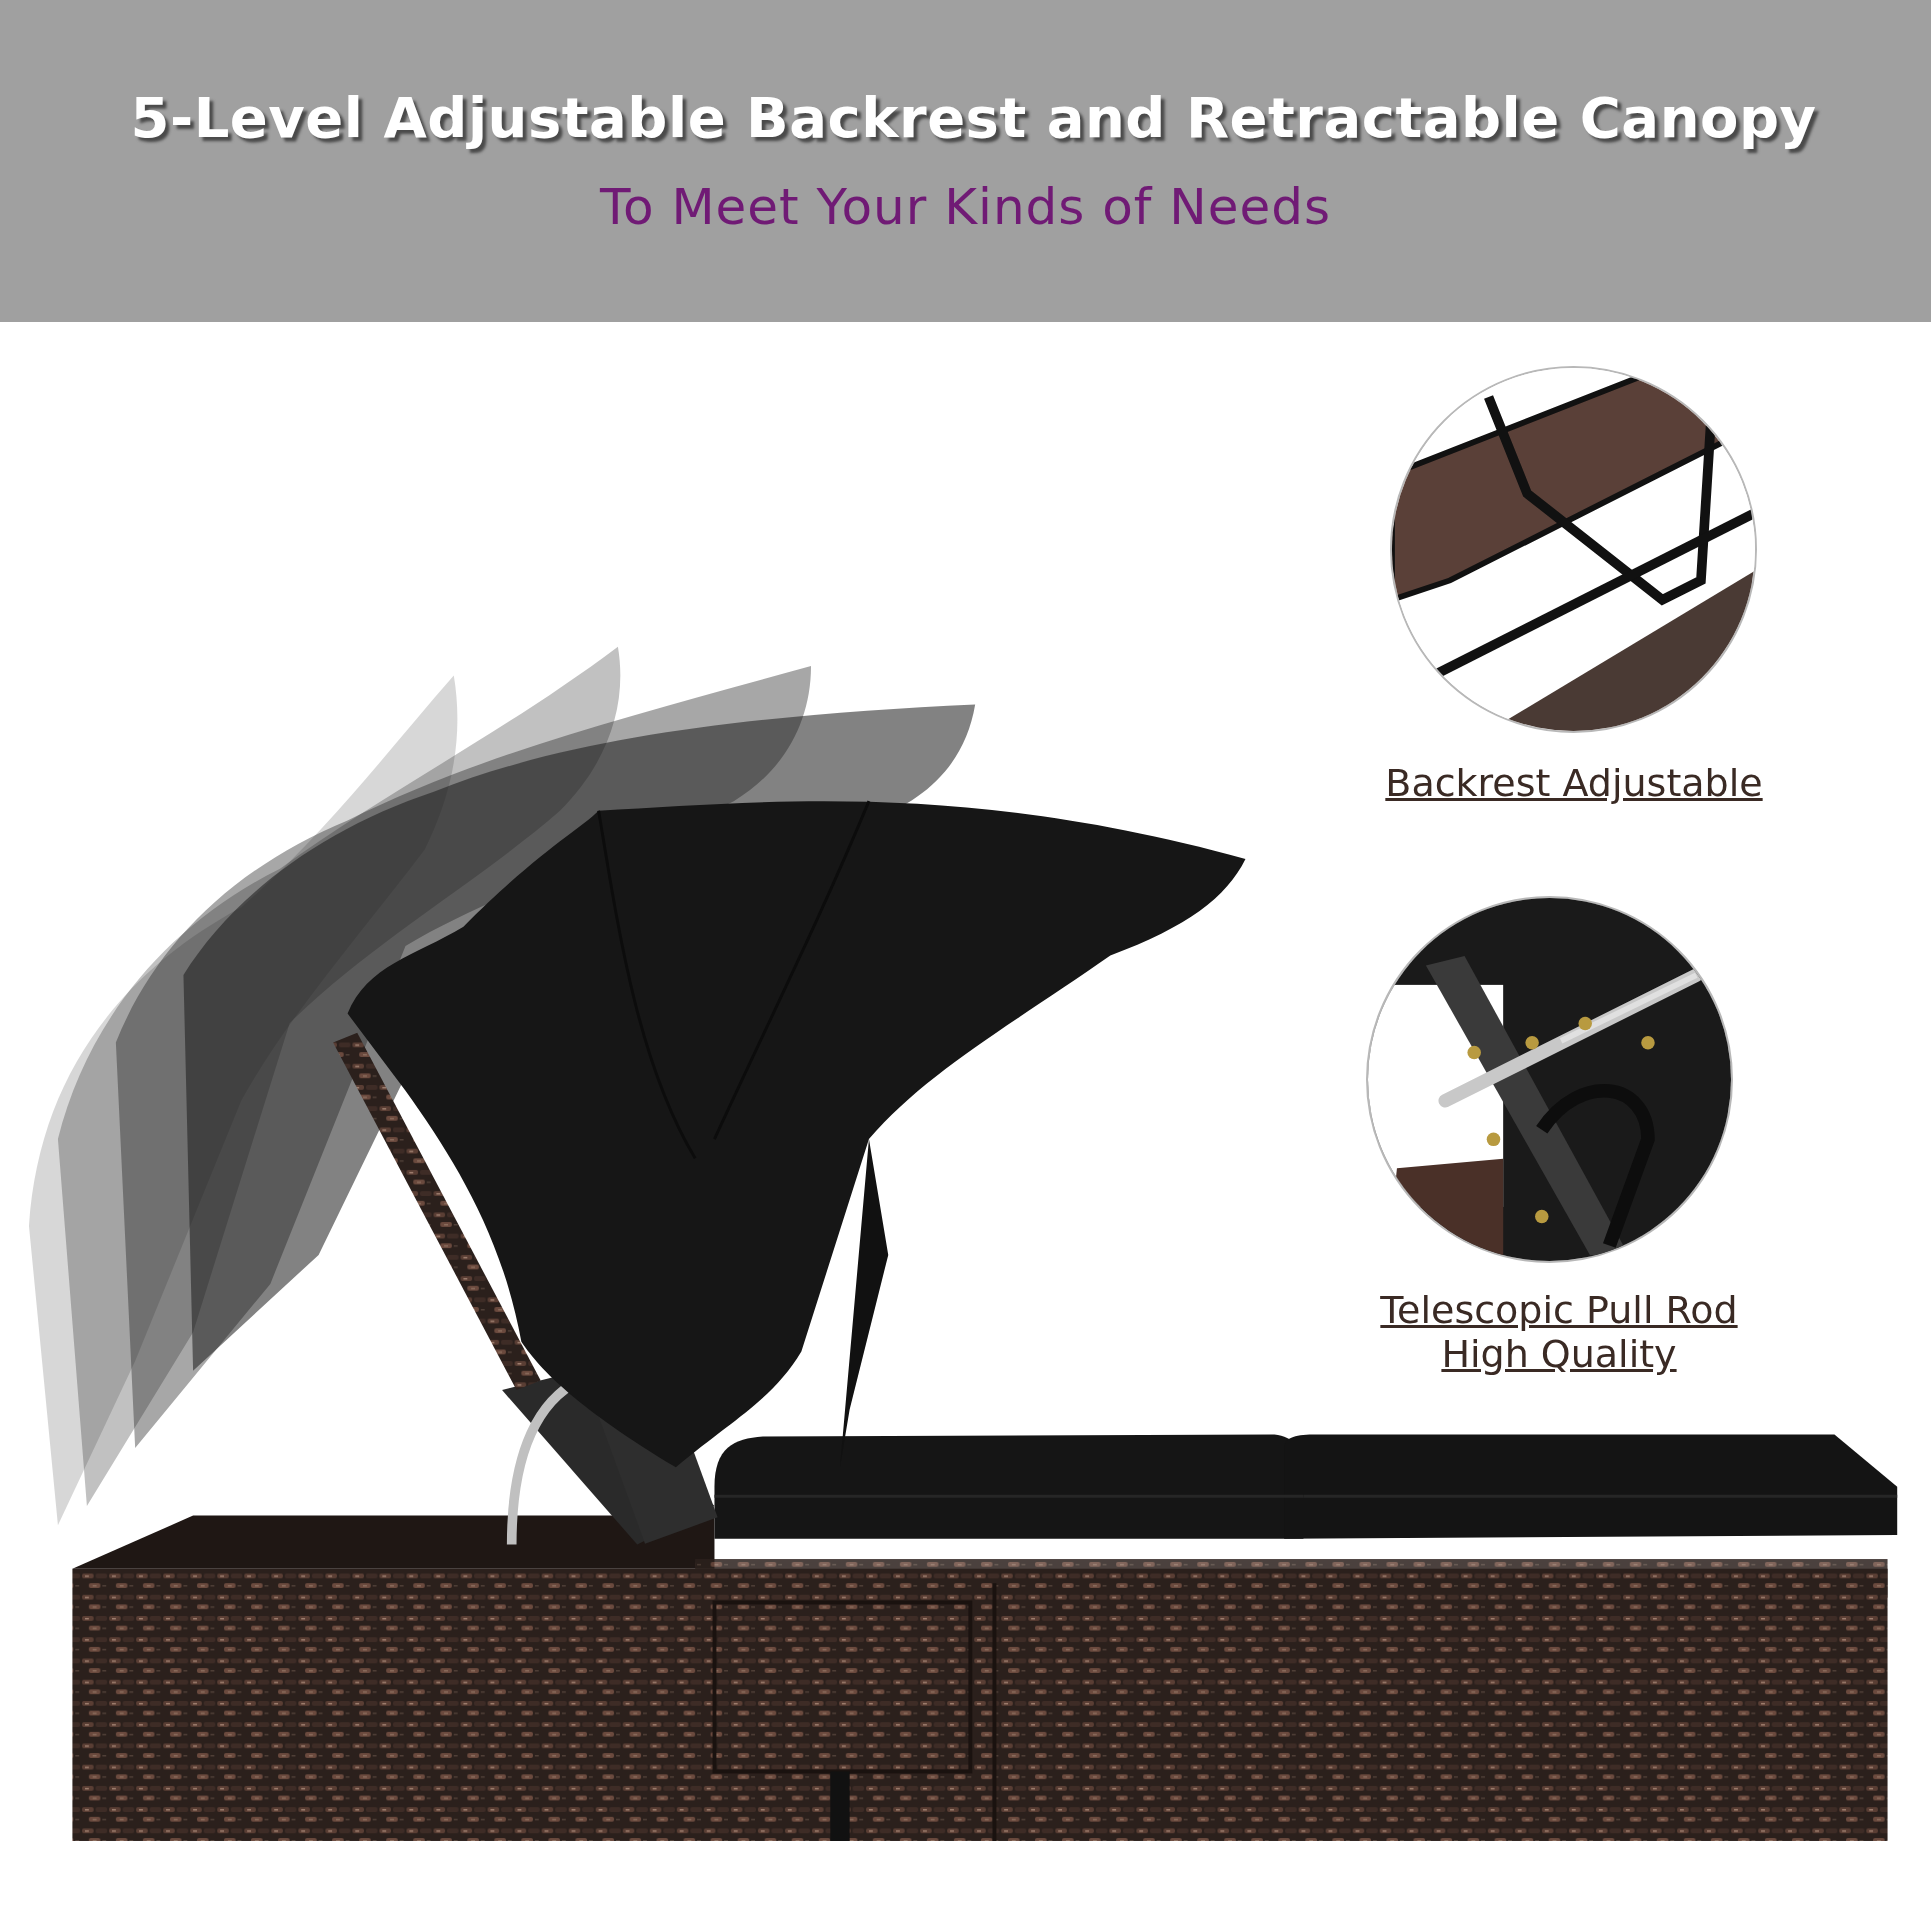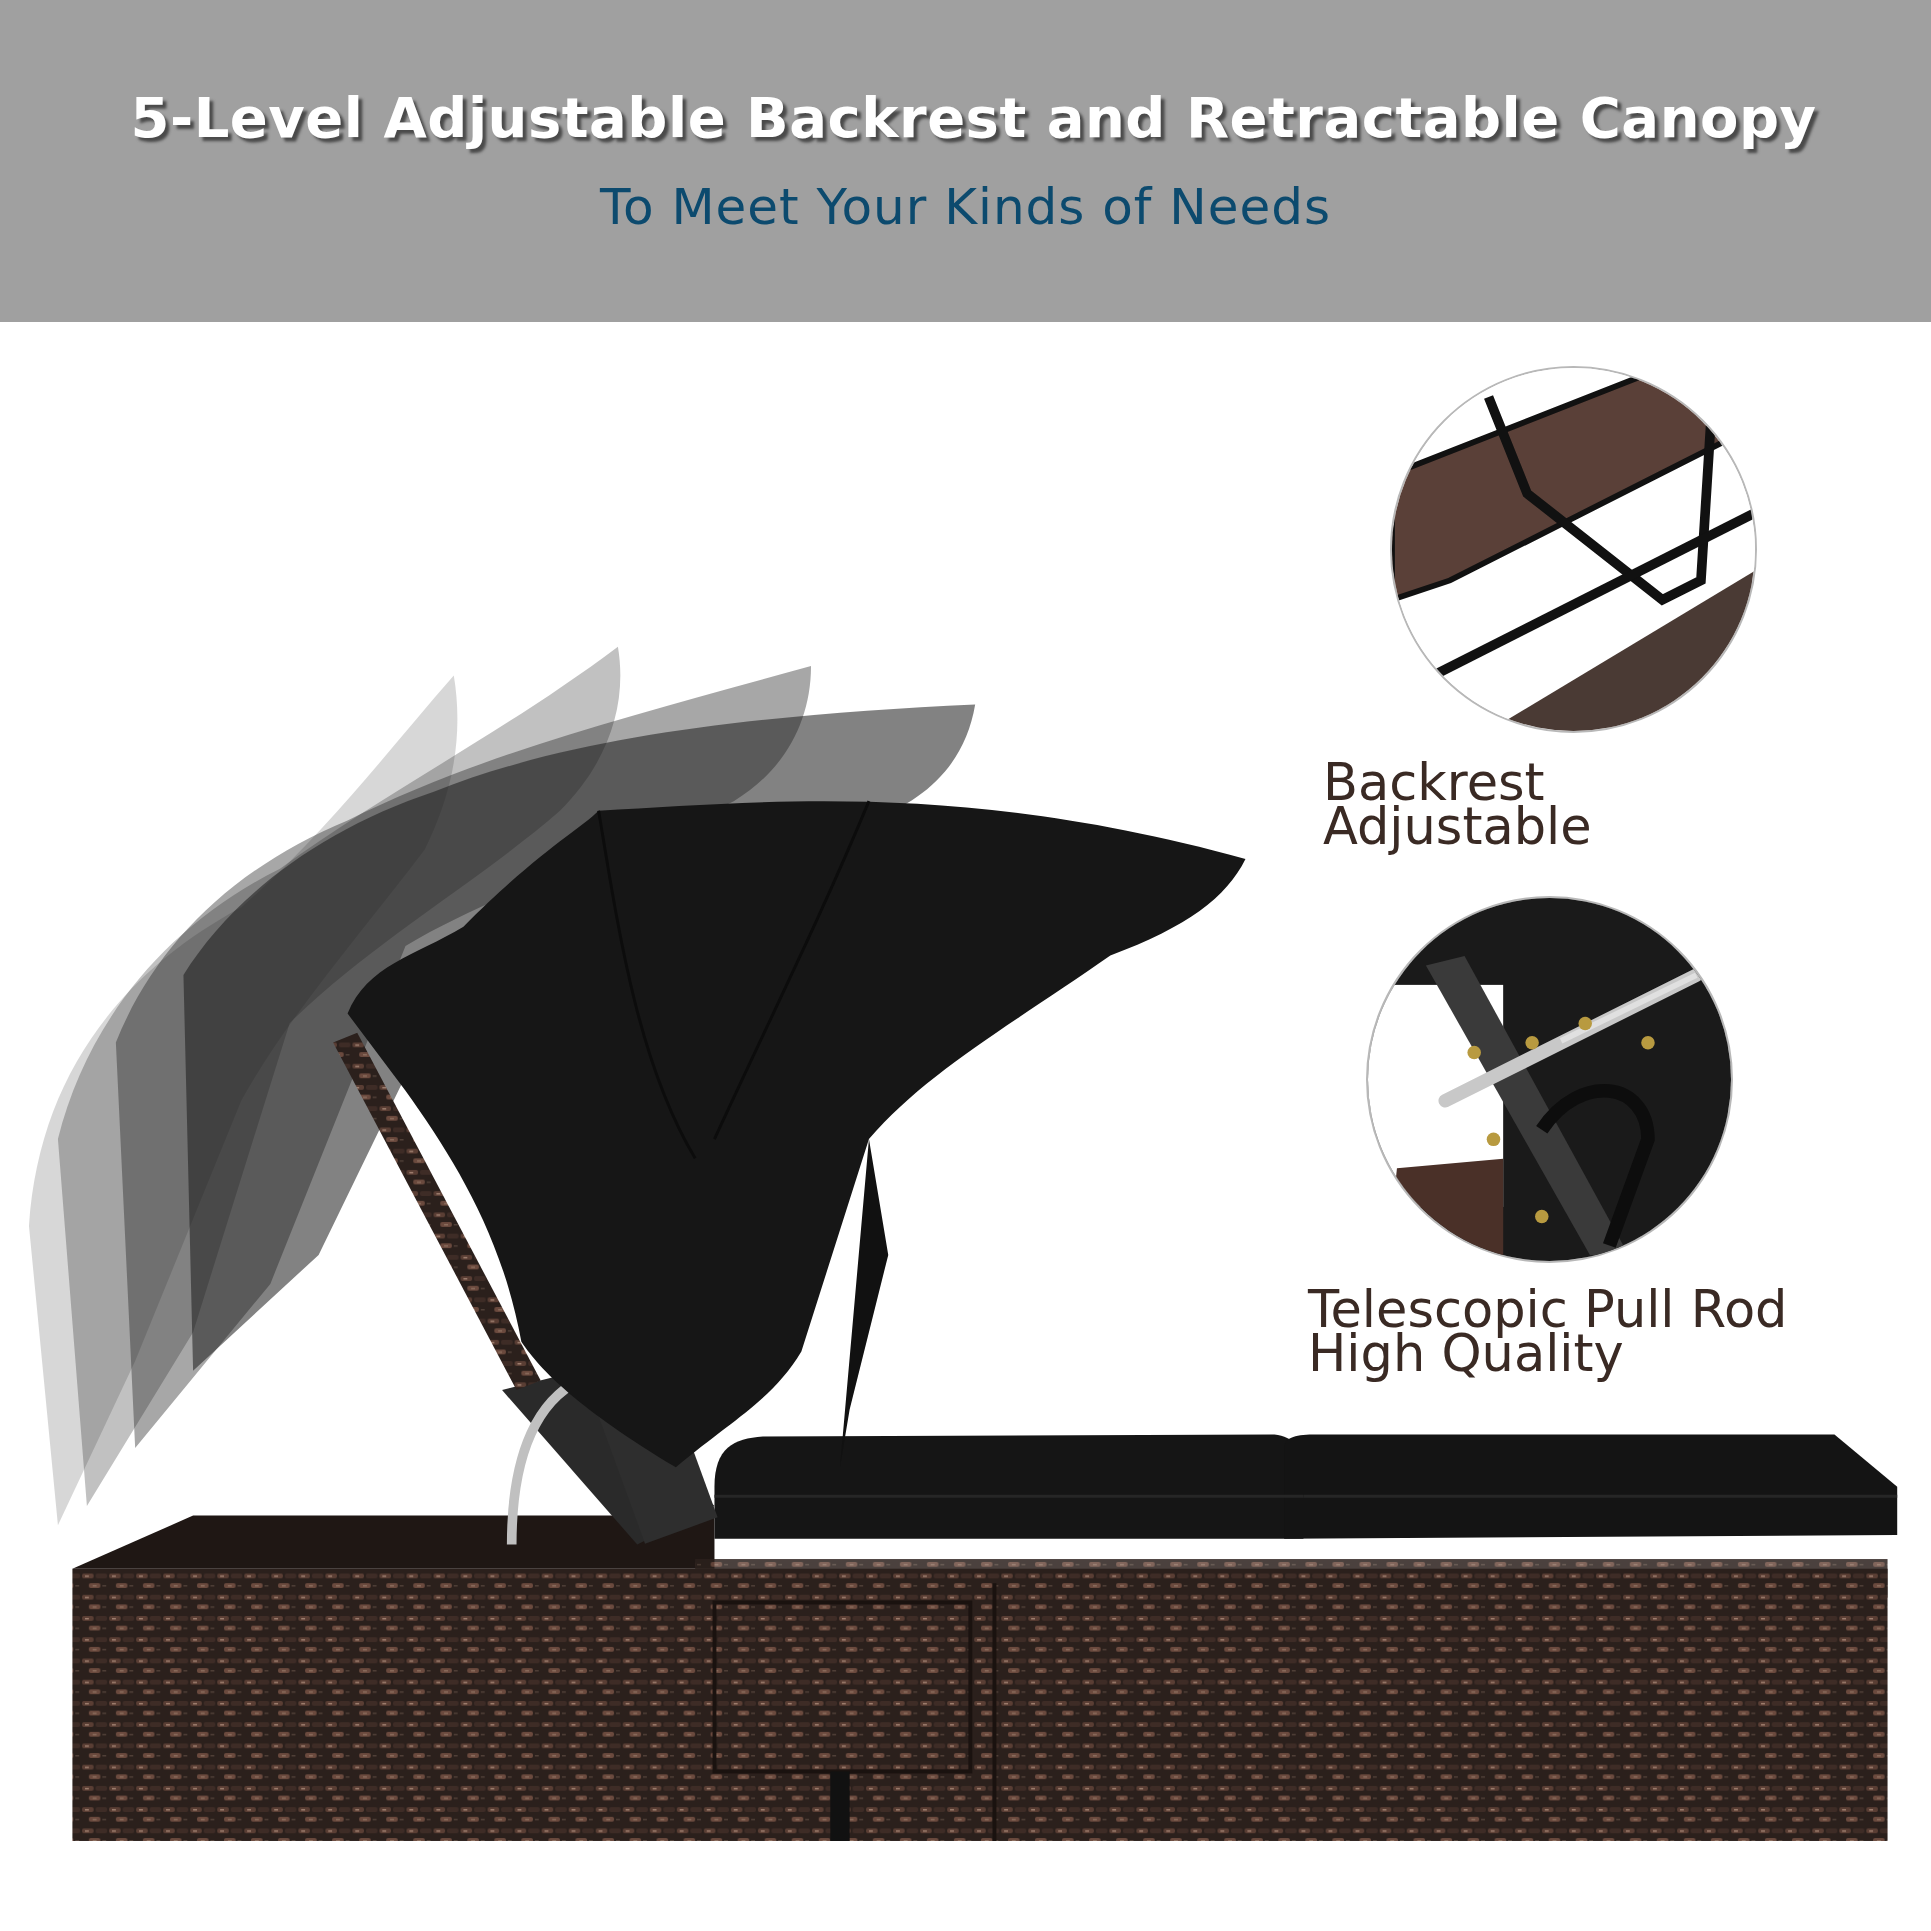--- a/index.html
+++ b/index.html
@@ -14,31 +14,31 @@
   }
   .banner-title {
     position: absolute; left: 0; width: 1931px; top: 85px;
     text-align: center; color: #ffffff; font-weight: bold;
     font-size: 56px; letter-spacing: 0.5px;
     text-shadow: 3.9px 3.9px 2.9px #4a4a4a;
     margin-left: 8px;
   }
   .banner-subtitle {
     position: absolute; left: 0; width: 1931px; top: 178px;
-    text-align: center; color: #0c4a6e; font-size: 50px;
+    text-align: center; color: #701a75; font-size: 50px;
     letter-spacing: 1px;
   }
   .scene { position: absolute; left: 0; top: 322px; width: 1931px; height: 1609px; }
   .callout-circle {
     position: absolute; border-radius: 50%; overflow: hidden;
     border: 2.9px solid #b8b8b8; background: #ffffff;
   }
   .caption {
-    position: absolute; text-align: left; color: #3a2a24;
-    font-size: 51px; line-height: 44px; width: 502px;
+    position: absolute; text-align: center; color: #3a2a24;
+    font-size: 38px; line-height: 44px; width: 502px; text-decoration: underline;
   }
 </style>
 </head>
 <body>
 
 <div class="banner">
   <div class="banner-title">5-Level Adjustable Backrest and Retractable Canopy</div>
   <div class="banner-subtitle">To Meet Your Kinds of Needs</div>
 </div>
 

